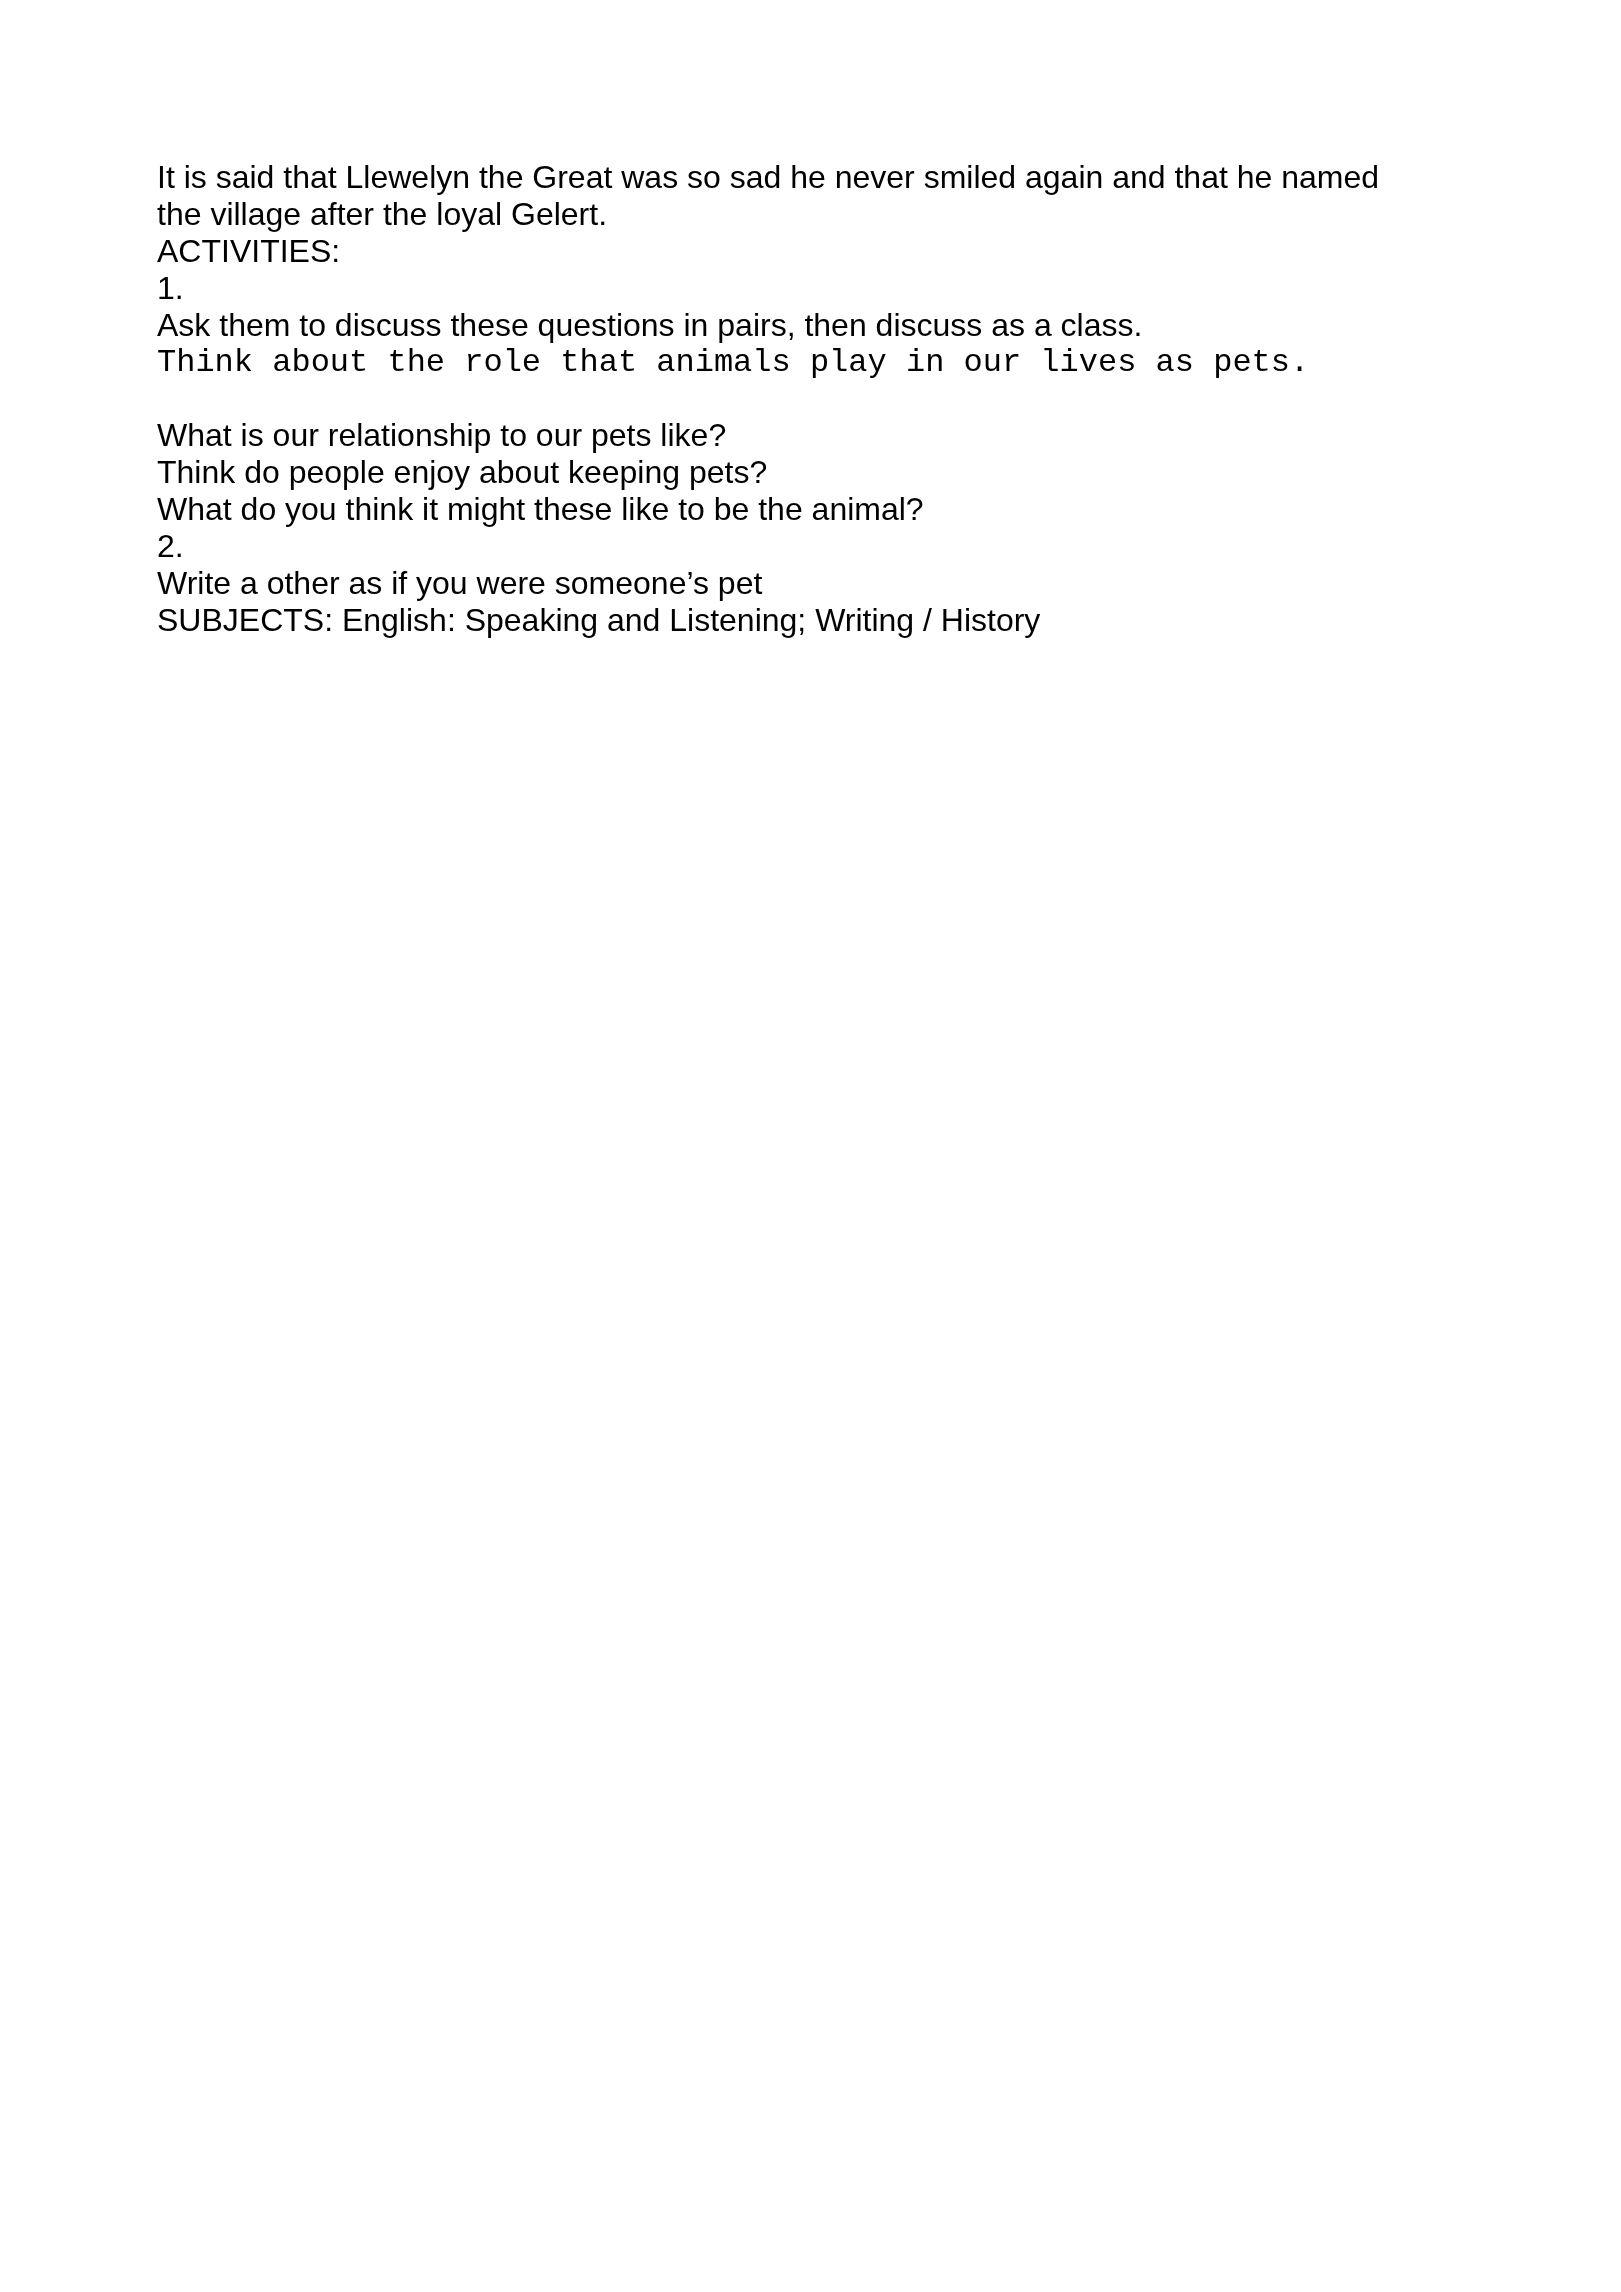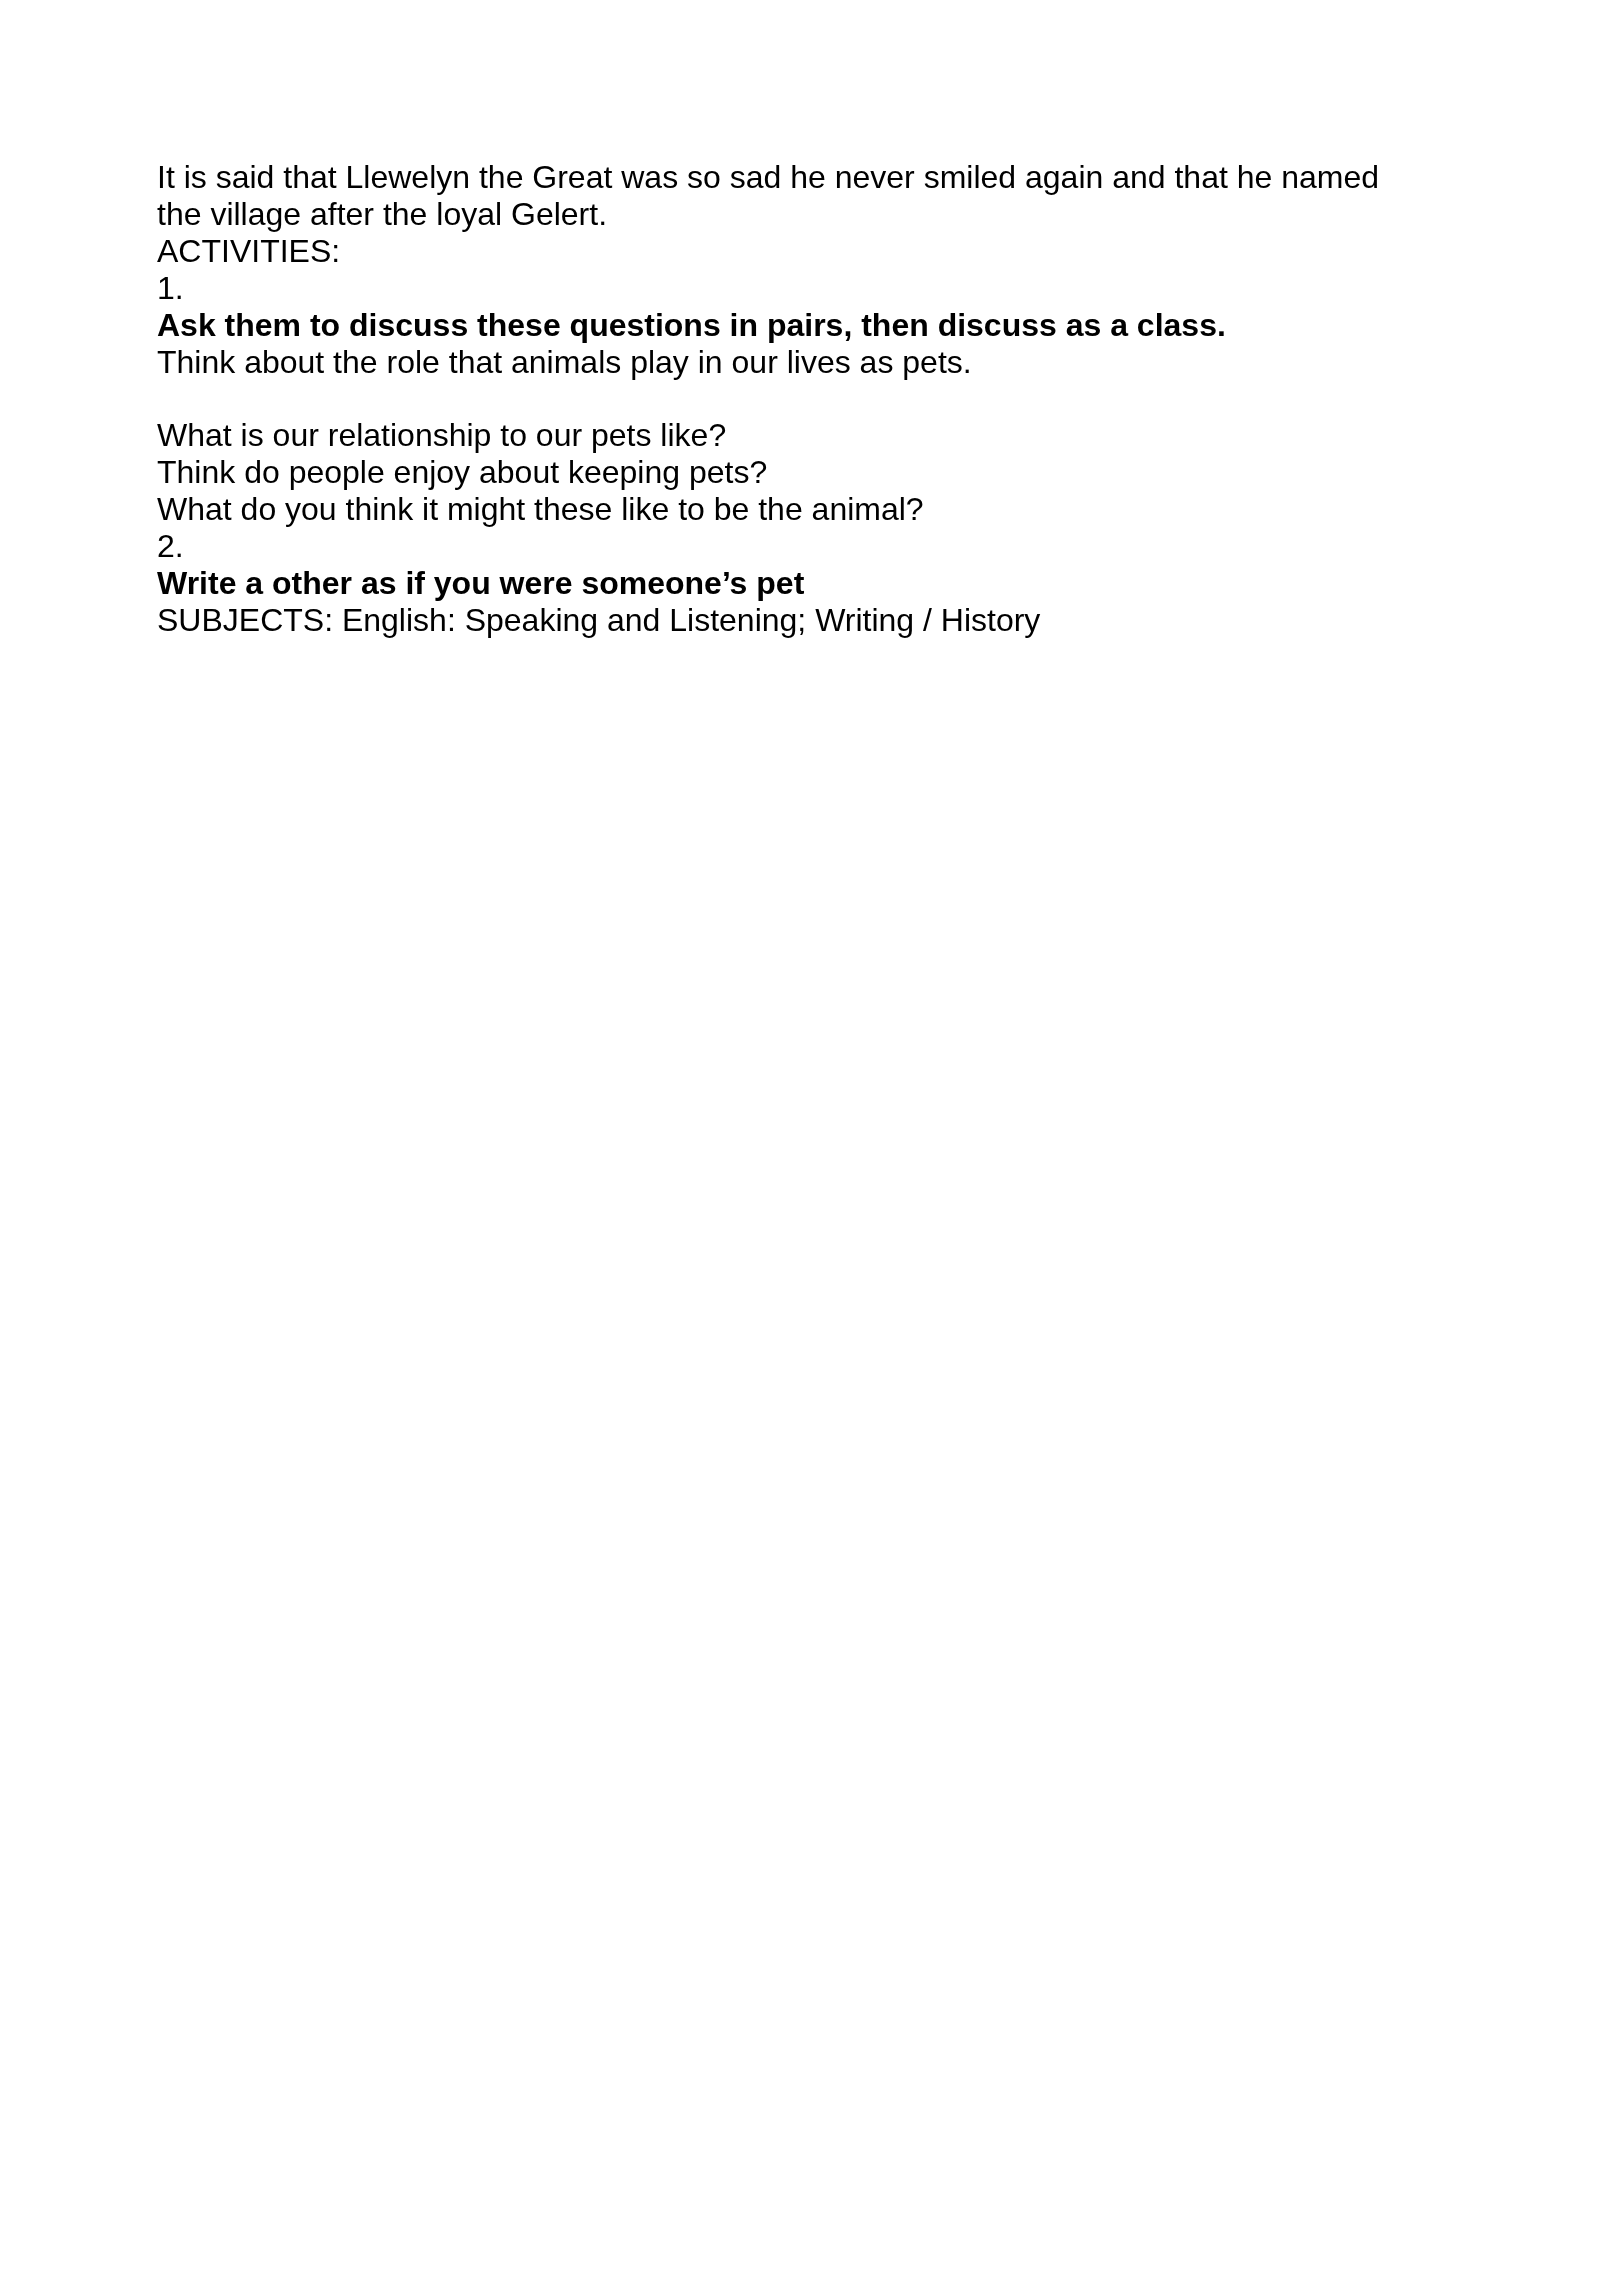--- a/index.html
+++ b/index.html
@@ -17,27 +17,27 @@
     font-size: 32px;
     line-height: 37px;
     box-sizing: border-box;
     padding: 159px 161px 0 157px;
     overflow: hidden;
   }
   .page p {
     margin: 0;
     padding: 0;
   }
-  .b { font-weight: bold; }
+  .b { font-weight: normal; }
 
   .intro            { margin-top: 0; }
   .activities-head  { margin-top: 182px; }
   .act1-num         { margin-top: 76px; }
   .act1-instruction { margin-top: 38px; }
-  .act1-prompt      { margin-top: 77px; }
+  .act1-prompt      { margin-top: 77px; font-family: Liberation Mono, monospace; }
   .act1-questions   { margin-top: 36px; }
   .act2-num         { margin-top: 76px; }
   .act2-title       { margin-top: 41px; }
   .act2-desc        { margin-top: 39px; }
   .subjects         { margin-top: 148px; }
 </style>
 </head>
 <body>
 
 <div class="page">

